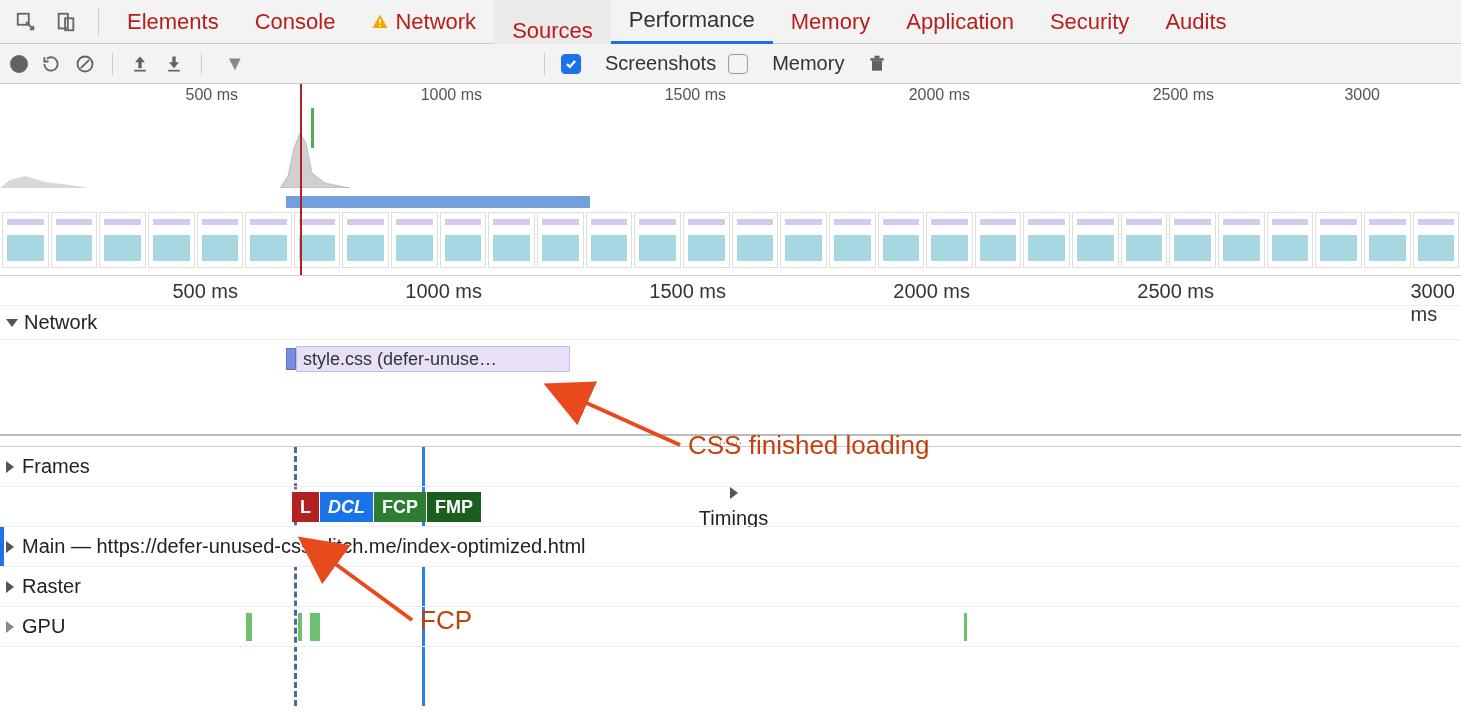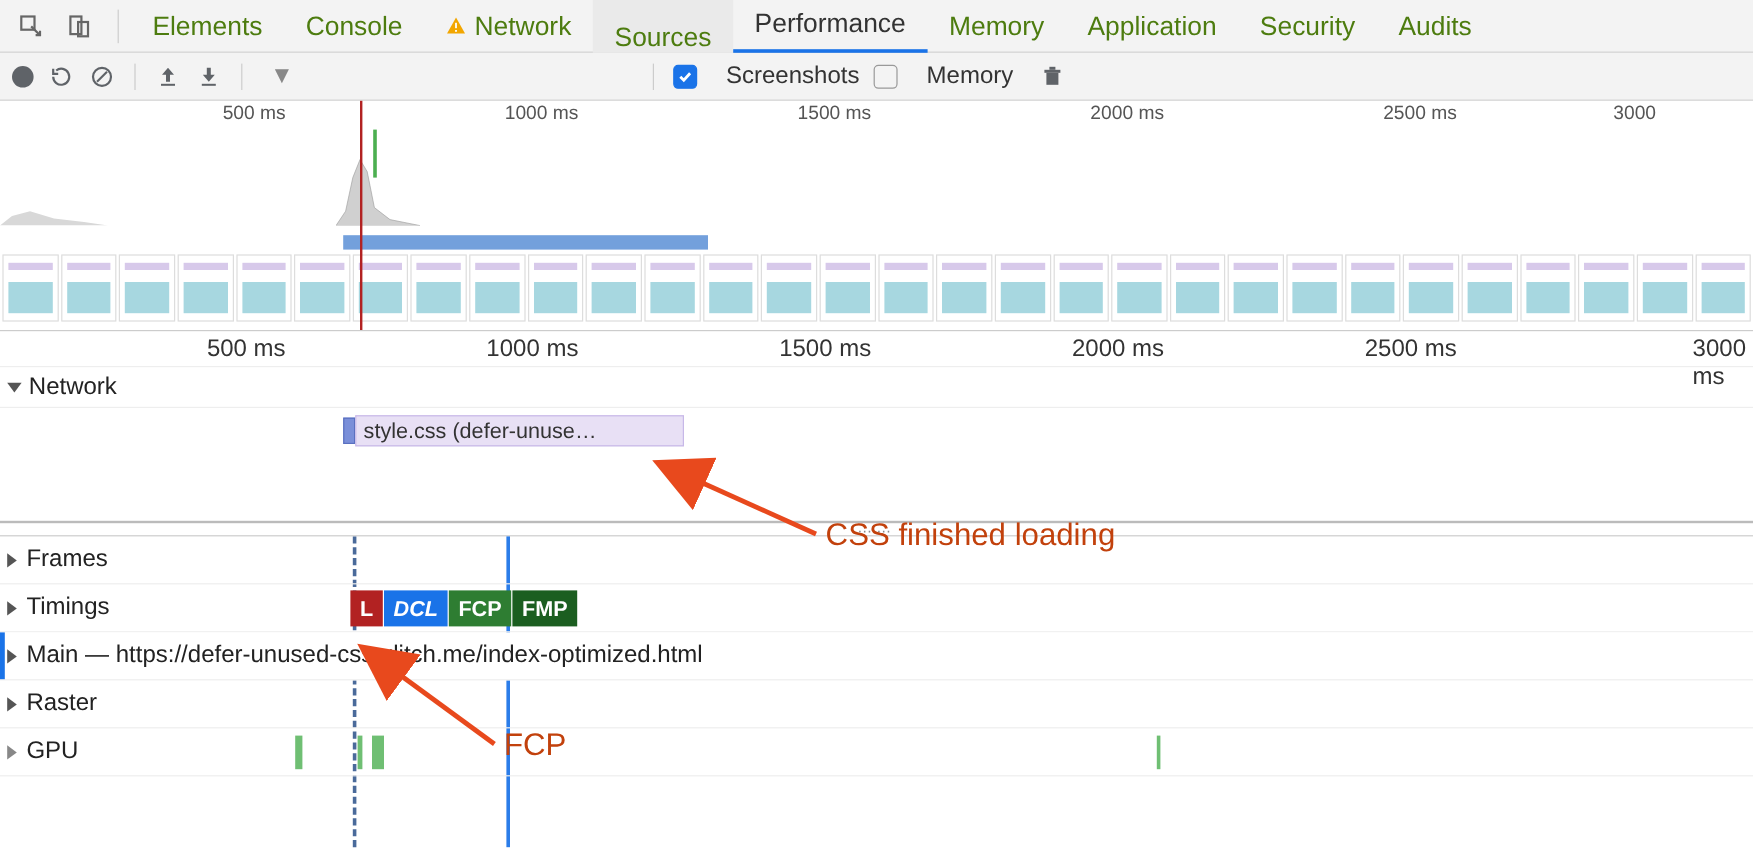--- a/index.html
+++ b/index.html
@@ -26,21 +26,21 @@
     color: #555;
   }
   .tabs .tool-icon {
     width: 36px; height: 36px; display:flex; align-items:center; justify-content:center;
     color:#666; border-radius:2px; margin-right:4px;
   }
   .tab {
     padding: 0 18px;
     height: 44px;
     display:flex; align-items:center; gap:6px;
-    color:#4d7c0f;
+    color:#b91c1c;
   }
   .tab.active {
     border-bottom: 3px solid #1a73e8;
     color:#333;
   }
   .tab.sources-tab {
     background:#eaeaea;
     align-items:flex-end;
   }
   .warn-tri {
@@ -373,21 +373,21 @@
 
   <div class="flame">
     <div class="vline-dashed"></div>
     <div class="vline-blue"></div>
 
     <div class="row">
       <div class="tri right"></div>
       <span>Frames</span>
     </div>
 
-    <div class="row" style="position:relative;">
+    <div class="row" style="position:relative;flex-direction:column;">
       <div class="tri right"></div>
       <span>Timings</span>
       <div style="position:absolute;left:292px;top:5px;display:flex;">
         <span class="timing-badge" style="background:#b22222;">L</span>
         <span class="timing-badge" style="background:#1a73e8;font-style:italic;">DCL</span>
         <span class="timing-badge" style="background:#2e7d32;">FCP</span>
         <span class="timing-badge" style="background:#1b5e20;">FMP</span>
       </div>
     </div>
 

